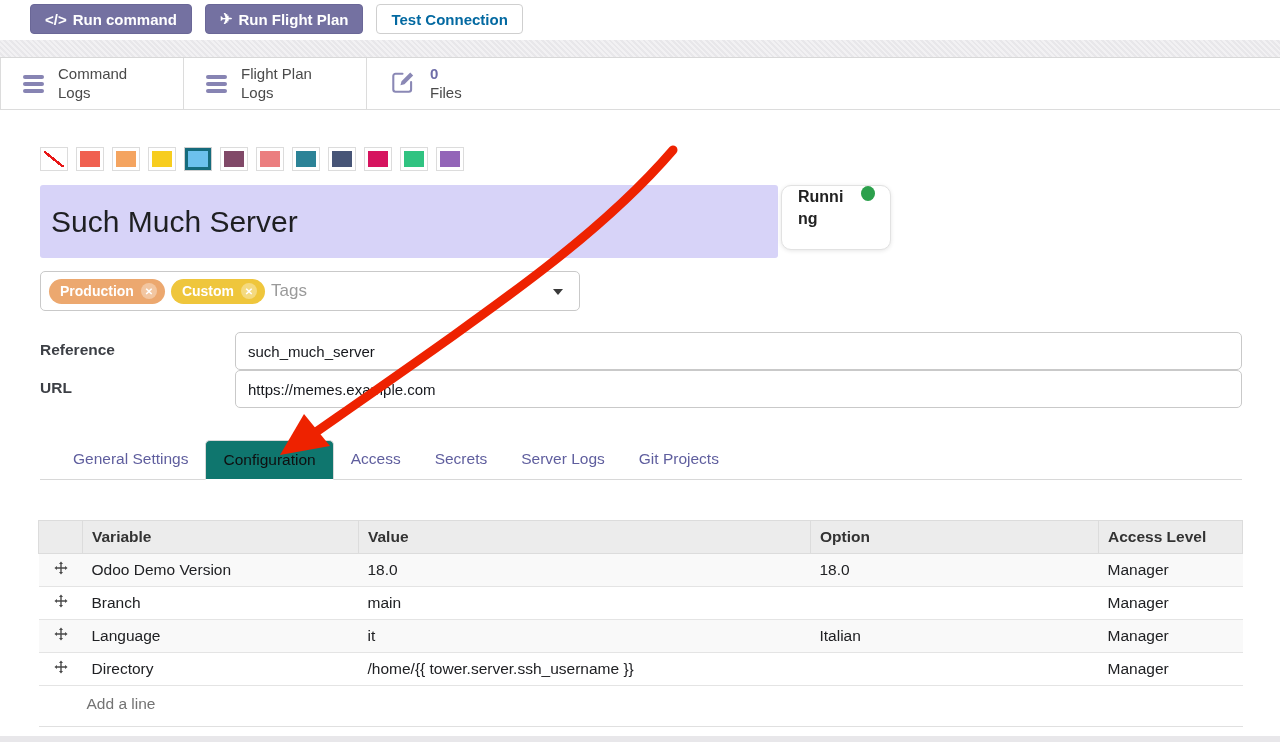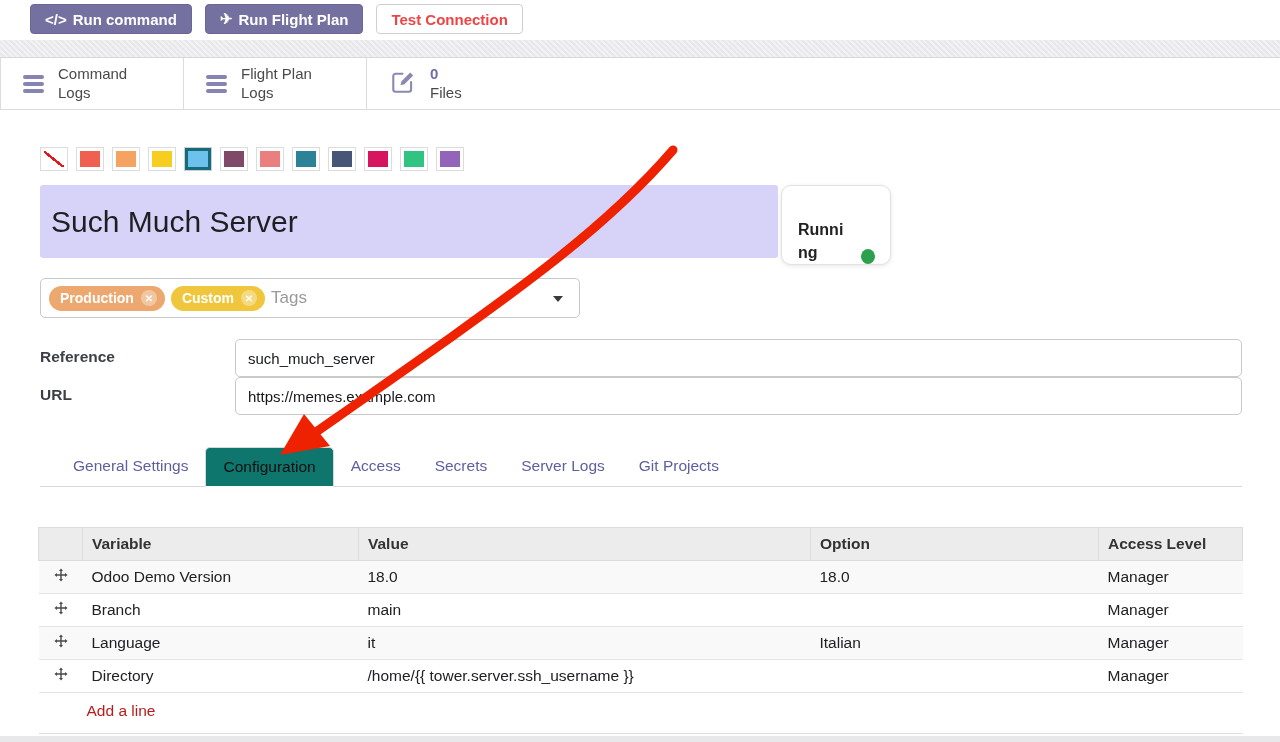--- a/index.html
+++ b/index.html
@@ -6,21 +6,21 @@
   html,body { width:1280px; height:742px; }
   body {
     font-family:"Liberation Sans", sans-serif;
     background:#ffffff; color:#202124; position:relative; overflow:hidden;
   }
 
   
   .action-bar { height:40px; padding:4px 0 0 30px; display:flex; gap:13px; align-items:flex-start; background:#fff; }
   .btn { height:30px; border-radius:4px; font-size:15px; font-weight:bold; padding:0 14px; display:flex; align-items:center; gap:6px; cursor:pointer; border:1px solid transparent; font-family:inherit; }
   .btn-primary { background:#7471a1; border-color:#6a6797; color:#fff; }
-  .btn-secondary { background:#fff; border-color:#cfcfcf; color:#ef4444; }
+  .btn-secondary { background:#fff; border-color:#cfcfcf; color:#0369a1; }
   .btn .icon { font-weight:bold; }
 
   
   .texture-strip { height:18px; background:repeating-linear-gradient(45deg,#f2f1f3 0 2px,#e8e7ea 2px 4px); border-bottom:1px solid #d8d8d8; }
 
   
   .statbar { height:52px; border-bottom:1px solid #dcdcdc; display:flex; justify-content:flex-start; background:#fff; }
   .stat-item { width:183px; border-left:1px solid #dcdcdc; display:flex; align-items:center; gap:14px; padding-left:22px; cursor:pointer; }
   .hamburger { display:flex; flex-direction:column; gap:3px; }
   .hamburger span { display:block; width:21px; height:4px; border-radius:2px; background:#8784b3; }
@@ -32,21 +32,21 @@
 
   .palette { margin-top:37px; display:flex; gap:8px; }
   .swatch { width:28px; height:24px; border:1px solid #dcdcdc; background:#fff; padding:3px; cursor:pointer; }
   .swatch-fill { width:100%; height:100%; }
   .swatch-none .swatch-fill { background:linear-gradient(to top right, transparent 44%, #e81717 44%, #e81717 54%, transparent 54%); }
   .swatch.selected { padding:0; border-color:#cfcfcf; }
   .swatch.selected .swatch-fill { border:3px solid #156b7c; }
 
   .title-row { margin-top:14px; display:flex; align-items:flex-start; gap:3px; }
   .title-box { width:738px; height:73px; border-radius:3px; display:flex; align-items:center; padding-left:11px; font-size:30px; color:#1e1f22; }
-  .status-badge { width:110px; height:80px; background:#fff; border:1px solid #e2e2e2; border-radius:10px; box-shadow:0 1px 4px rgba(0,0,0,0.10); display:flex; align-items:flex-end; justify-content:space-between; padding:0 15px 0 16px; cursor:pointer; }
+  .status-badge { width:110px; height:65px; background:#fff; border:1px solid #e2e2e2; border-radius:10px; box-shadow:0 1px 4px rgba(0,0,0,0.10); display:flex; align-items:flex-start; justify-content:space-between; padding:0 15px 0 16px; cursor:pointer; }
   .status-text { font-weight:bold; font-size:16px; width:52px; word-break:break-all; line-height:1.4; color:#222; }
   .status-dot { width:14px; height:15px; border-radius:50%; }
 
   .tags-box { margin-top:13px; width:540px; height:40px; border:1px solid #c9c9c9; border-radius:5px; display:flex; align-items:center; padding:0 34px 0 8px; gap:6px; position:relative; background:#fff; }
   .tag-pill { height:25px; border-radius:13px; color:#fff; font-weight:bold; font-size:14px; display:flex; align-items:center; gap:7px; padding:0 8px 0 11px; white-space:nowrap; }
   .tag-x { width:16px; height:16px; border-radius:50%; background:rgba(255,255,255,0.35); color:#fff; font-size:10px; font-weight:bold; display:flex; align-items:center; justify-content:center; cursor:pointer; }
   .tags-placeholder { color:#9a9a9a; font-size:17px; }
   .caret-down { position:absolute; right:16px; top:17px; width:0; height:0; border-left:5px solid transparent; border-right:5px solid transparent; border-top:6px solid #3a3a3a; cursor:pointer; }
 
   .fields { margin-top:21px; }
@@ -60,21 +60,21 @@
 
   .table-wrap { margin-top:40px; margin-left:-2px; }
   table.config { width:1204px; border-collapse:collapse; font-size:15.5px; color:#202124; table-layout:fixed; }
   table.config thead th { background:#ececec; border:1px solid #dcdcdc; font-weight:bold; text-align:left; padding:7px 9px; color:#333; }
   table.config col.c-handle { width:44px; } table.config col.c-var { width:276px; }
   table.config col.c-val { width:452px; } table.config col.c-opt { width:288px; } table.config col.c-acc { width:144px; }
   table.config tbody td { border-bottom:1px solid #e4e4e4; padding:7px 9px; overflow:hidden; white-space:nowrap; }
   table.config tbody tr:nth-child(odd) { background:#f9f9f9; }
   td.handle-cell { text-align:center; padding:7px 2px; cursor:grab; }
   table.config tfoot td { border-bottom:1px solid #e0e0e0; padding:9px 9px 13px 48px; }
-  .add-line { color:#b91c1c; font-size:15.5px; cursor:pointer; text-decoration:none; }
+  .add-line { color:#737373; font-size:15.5px; cursor:pointer; text-decoration:none; }
 
   .bottom-strip { position:absolute; left:0; bottom:0; width:1280px; height:6px; background:#e8e7ea; }
 
   .arrow-overlay { position:absolute; left:0; top:0; width:1280px; height:742px; pointer-events:none; z-index:50; }
 </style>
 </head>
 <body>
 
 <div class="action-bar">
   <button class="btn btn-primary">

